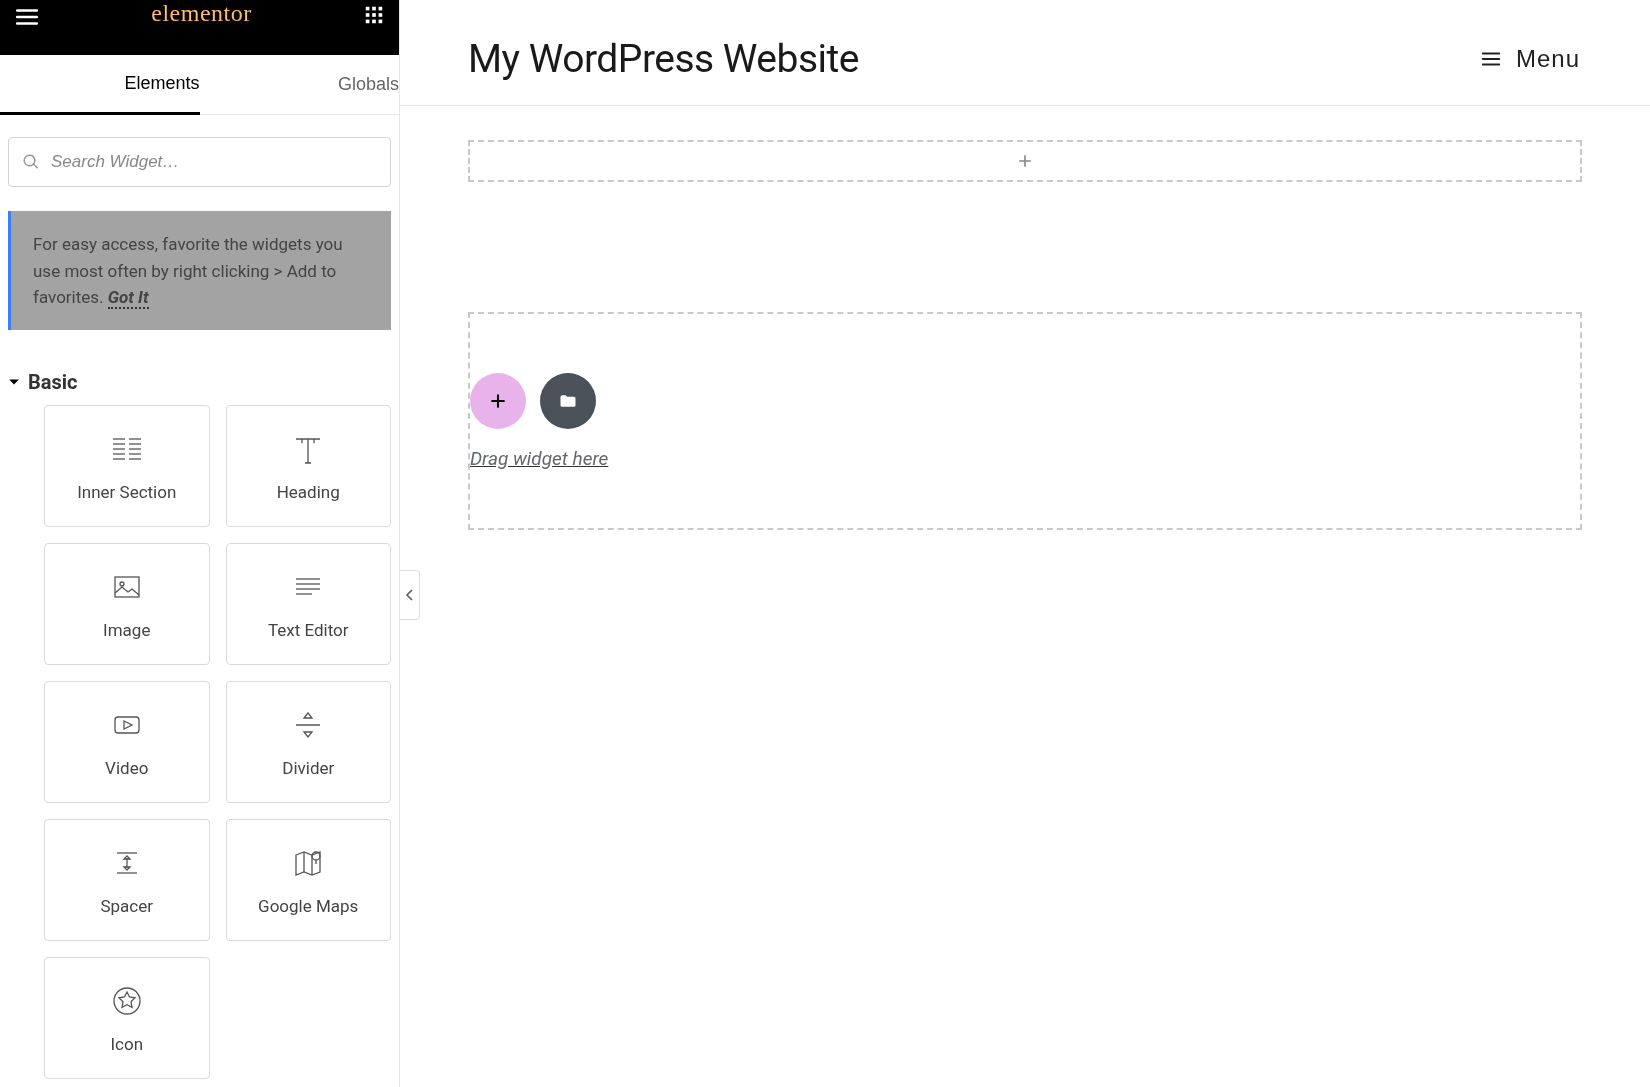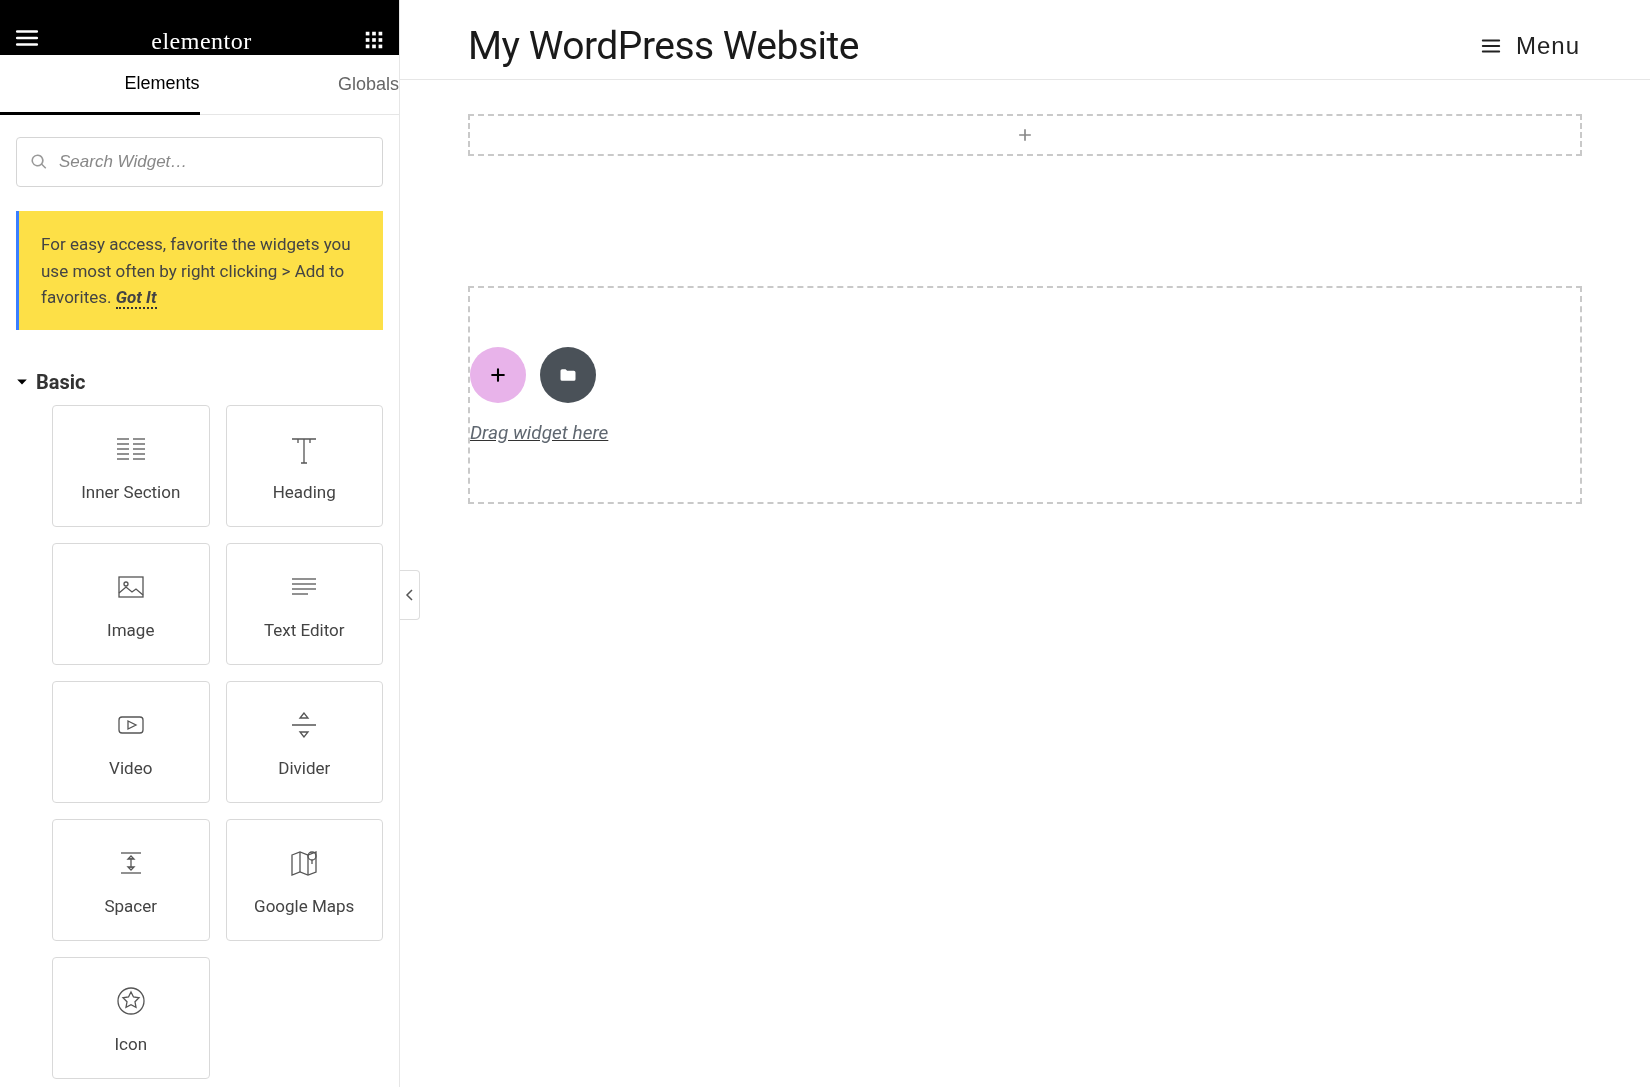--- a/index.html
+++ b/index.html
@@ -1,44 +1,44 @@
 <!DOCTYPE html>
 <html><head>
 <meta charset="utf-8">
 <style>
   * { box-sizing: border-box; margin: 0; padding: 0; }
   body { font-family: -apple-system, BlinkMacSystemFont, "Segoe UI", Roboto, Helvetica, Arial, sans-serif; background: #fff; color: #333; width: 1650px; height: 1087px; overflow: hidden; }
   .app { display: flex; height: 100%; }
   
   .sidebar { width: 400px; flex-shrink: 0; border-right: 1px solid #e6e6e6; display: flex; flex-direction: column; background: #fff; }
-  .sb-header { height: 56px; background: #000; display: flex; align-items: flex-end; justify-content: space-between; padding: 0 10px; color: #ffffff; }
+  .sb-header { height: 56px; background: #000; display: flex; align-items: flex-start; justify-content: space-between; padding: 0 10px; color: #fdba74; }
   .sb-header .brand { font-weight: 500; font-size: 24px; letter-spacing: 0.5px; font-family: Georgia, serif; }
   .icon-btn { background: none; border: none; color: inherit; cursor: pointer; padding: 4px; display: flex; align-items: center; justify-content: center; }
   .tabs { display: flex; border-bottom: 1px solid #e6e6e6; }
   .tab { flex: 1; text-align: right; padding: 18px 0; font-size: 18px; color: #666; cursor: pointer; background: #fff; border: none; }
   .tab.active { color: #000; font-weight: 500; border-bottom: 3px solid #000; margin-bottom: -1px; }
-  .sb-body { padding: 22px 16px; overflow-y: auto; }
+  .sb-body { padding: 22px 8px; overflow-y: auto; }
   .search-wrap { position: relative; margin-bottom: 24px; }
   .search-wrap svg { position: absolute; left: 14px; top: 50%; transform: translateY(-50%); width: 18px; height: 18px; fill: #999; }
   .search-input { width: 100%; height: 50px; border: 1px solid #d5d5d5; border-radius: 4px; padding: 0 14px 0 42px; font-size: 17px; font-style: italic; color: #333; }
   .search-input::placeholder { color: #888; font-style: italic; }
-  .tip-box { background: #fde047; border-left: 3px solid #3a7fff; padding: 20px 22px; font-size: 17px; line-height: 1.55; color: #444; margin-bottom: 40px; }
+  .tip-box { background: #a3a3a3; border-left: 3px solid #3a7fff; padding: 20px 22px; font-size: 17px; line-height: 1.55; color: #444; margin-bottom: 40px; }
   .tip-box .gotit { font-weight: 700; font-style: italic; border-bottom: 2px dotted #333; cursor: pointer; }
   .cat-head { font-size: 20px; font-weight: 700; margin-bottom: 11px; display: flex; align-items: center; gap: 8px; cursor: pointer; }
   .cat-head svg { width: 12px; height: 12px; }
   .widget-grid { display: grid; grid-template-columns: 1fr 1fr; gap: 16px; margin-left: 36px; }
   .widget-card { border: 1px solid #d9d9d9; border-radius: 4px; height: 122px; display: flex; flex-direction: column; align-items: center; justify-content: center; gap: 14px; cursor: pointer; background: #fff; }
   .widget-card .wicon { height: 38px; display: flex; align-items: center; justify-content: center; }
   .widget-card .wicon svg { width: 40px; height: 40px; stroke: #555; fill: none; stroke-width: 1.3; }
   .widget-card .wlabel { font-size: 17px; color: #444; }
   
   .collapse-handle { position: absolute; left: 400px; top: 570px; width: 20px; height: 50px; border: 1px solid #ddd; border-left: none; border-radius: 0 4px 4px 0; background: #fff; display: flex; align-items: center; justify-content: center; cursor: pointer; }
   
   .main { flex: 1; display: flex; flex-direction: column; position: relative; }
-  .topbar { height: 80px; border-bottom: 1px solid #e6e6e6; display: flex; align-items: center; justify-content: space-between; padding: 12px 70px 0 68px; }
+  .topbar { height: 106px; border-bottom: 1px solid #e6e6e6; display: flex; align-items: center; justify-content: space-between; padding: 12px 70px 0 68px; }
   .page-title { font-size: 39px; font-weight: 400; letter-spacing: -0.5px; color: #1a1a1a; }
   .menu-btn { display: flex; align-items: center; gap: 14px; font-size: 24px; color: #222; background: none; border: none; cursor: pointer; letter-spacing: 1px; }
   .canvas { flex: 1; padding: 34px 68px; position: relative; }
   .add-row { border: 2px dashed #c9c9c9; height: 42px; display: flex; align-items: center; justify-content: center; margin-bottom: 130px; cursor: pointer; }
   .add-row svg { width: 20px; height: 20px; stroke: #888; stroke-width: 2; }
   .drop-zone { border: 2px dashed #c9c9c9; height: 218px; display: flex; flex-direction: column; justify-content: center; gap: 18px; text-decoration: underline; }
   .zone-btns { display: flex; gap: 14px; }
   .circle-btn { width: 56px; height: 56px; border-radius: 50%; display: flex; align-items: center; justify-content: center; cursor: pointer; border: none; }
   .circle-btn.pink { background: #e8b3ea; }
   .circle-btn.dark { background: #4a5158; }

